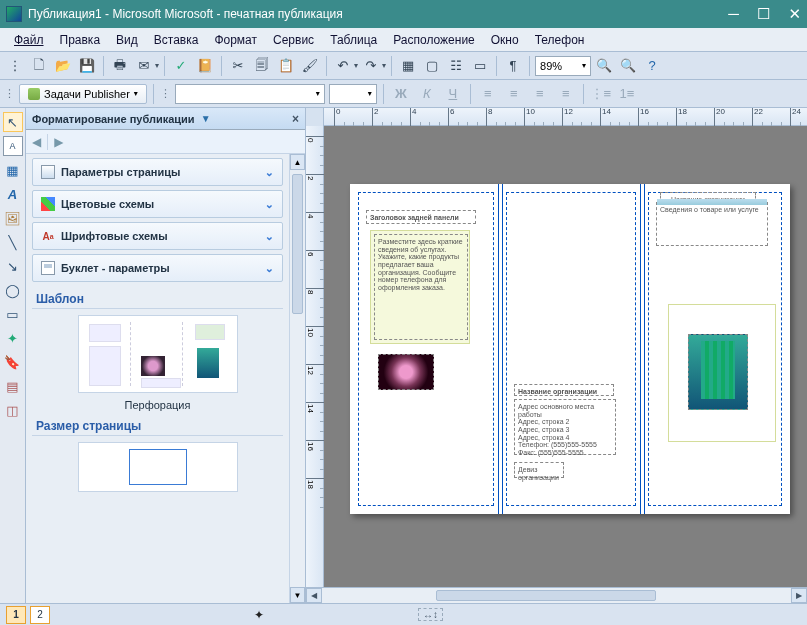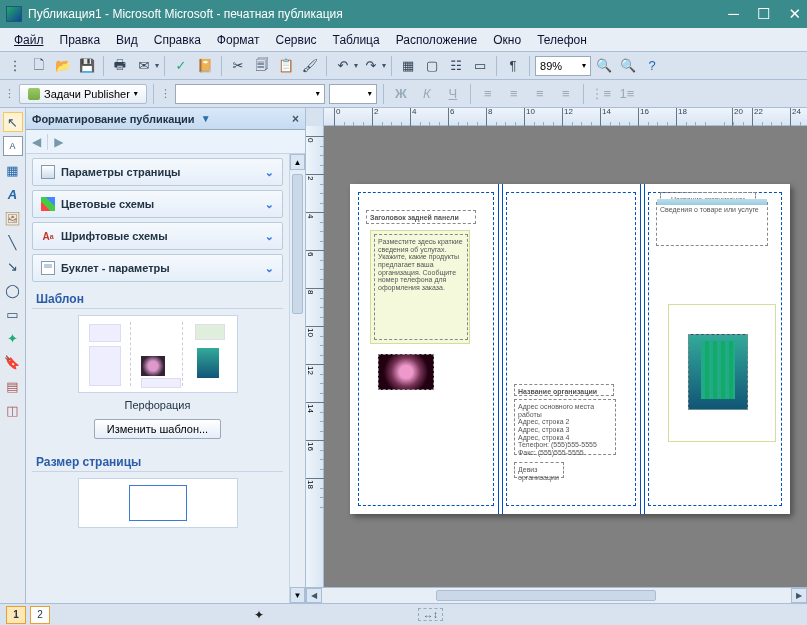--- a/index.html
+++ b/index.html
@@ -139,21 +139,21 @@
     <span>─</span>
     <span>☐</span>
     <span>✕</span>
   </div>
 </div>
 
 <div class="menubar">
   <div class="menu-item"><u>Файл</u></div>
   <div class="menu-item"><span>Правка</span></div>
   <div class="menu-item"><span>Вид</span></div>
-  <div class="menu-item"><span>Справка</span></div>
+  <div class="menu-item"><span>Вставка</span></div>
   <div class="menu-item"><span>Формат</span></div>
   <div class="menu-item"><span>Сервис</span></div>
   <div class="menu-item"><span>Таблица</span></div>
   <div class="menu-item"><span>Расположение</span></div>
   <div class="menu-item"><span>Окно</span></div>
   <div class="menu-item"><span>Телефон</span></div>
 </div>
 
 <div class="toolbar">
   <div class="tb-btn">⋮</div>
@@ -288,21 +288,20 @@
             <div class="mini-col c2"></div>
             <div class="mini-col c3"></div>
           <div class="mini-box" style="left:10px;top:8px;width:32px;height:18px;"></div>
           <div class="mini-box" style="left:10px;top:30px;width:32px;height:40px;"></div>
           <div class="mini-img" style="left:62px;top:40px;width:24px;height:20px;"></div>
           <div class="mini-box" style="left:62px;top:62px;width:40px;height:10px;"></div>
           <div class="mini-box" style="left:116px;top:8px;width:30px;height:16px;background:#dfefdc;"></div>
           <div class="mini-img" style="left:118px;top:32px;width:22px;height:30px;background:linear-gradient(#3a9,#157);"></div>
         </div>
         <div class="tp-template-caption">Перфорация</div>
-        <button class="tp-change-btn">Изменить шаблон...</button>
 
         <div class="tp-section-title">Размер страницы</div>
         <div class="tp-sizebox"></div>
       </div>
       <div class="tp-scroll">
         <div class="arr t">▲</div>
           <div class="thumb"></div>
           <div class="arr b">▼</div>
       </div>
     </div>
@@ -345,21 +344,21 @@
           <div class="tick minor" style="left: 295px;"></div>
           <div class="tick minor" style="left: 304.5px;"></div>
           <div class="tick" style="left: 314px;">16</div>
           <div class="tick minor" style="left: 323.5px;"></div>
           <div class="tick minor" style="left: 333px;"></div>
           <div class="tick minor" style="left: 342.5px;"></div>
           <div class="tick" style="left: 352px;">18</div>
           <div class="tick minor" style="left: 361.5px;"></div>
           <div class="tick minor" style="left: 371px;"></div>
           <div class="tick minor" style="left: 380.5px;"></div>
-          <div class="tick" style="left: 408px;">20</div>
+          <div class="tick" style="left: 390px;">20</div>
           <div class="tick minor" style="left: 399.5px;"></div>
           <div class="tick minor" style="left: 409px;"></div>
           <div class="tick minor" style="left: 418.5px;"></div>
           <div class="tick" style="left: 428px;">22</div>
           <div class="tick minor" style="left: 437.5px;"></div>
           <div class="tick minor" style="left: 447px;"></div>
           <div class="tick minor" style="left: 456.5px;"></div>
           <div class="tick" style="left: 466px;">24</div>
           <div class="tick minor" style="left: 475.5px;"></div>
         </div>

